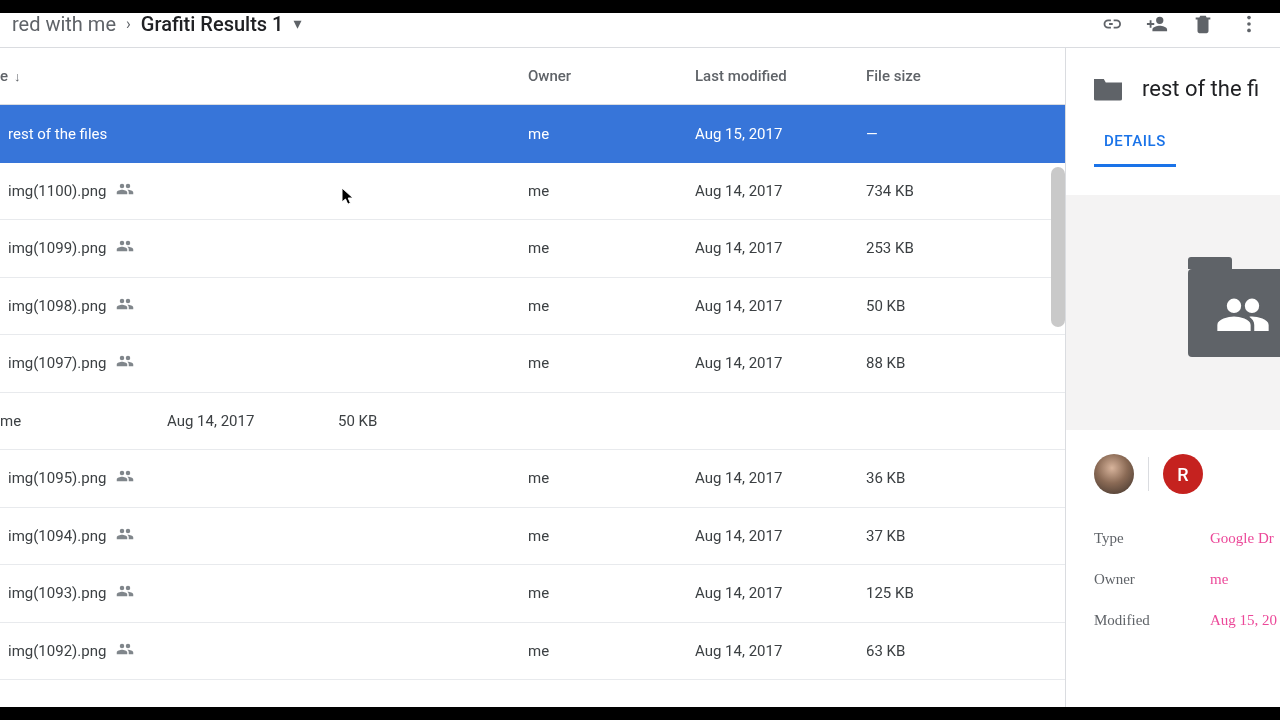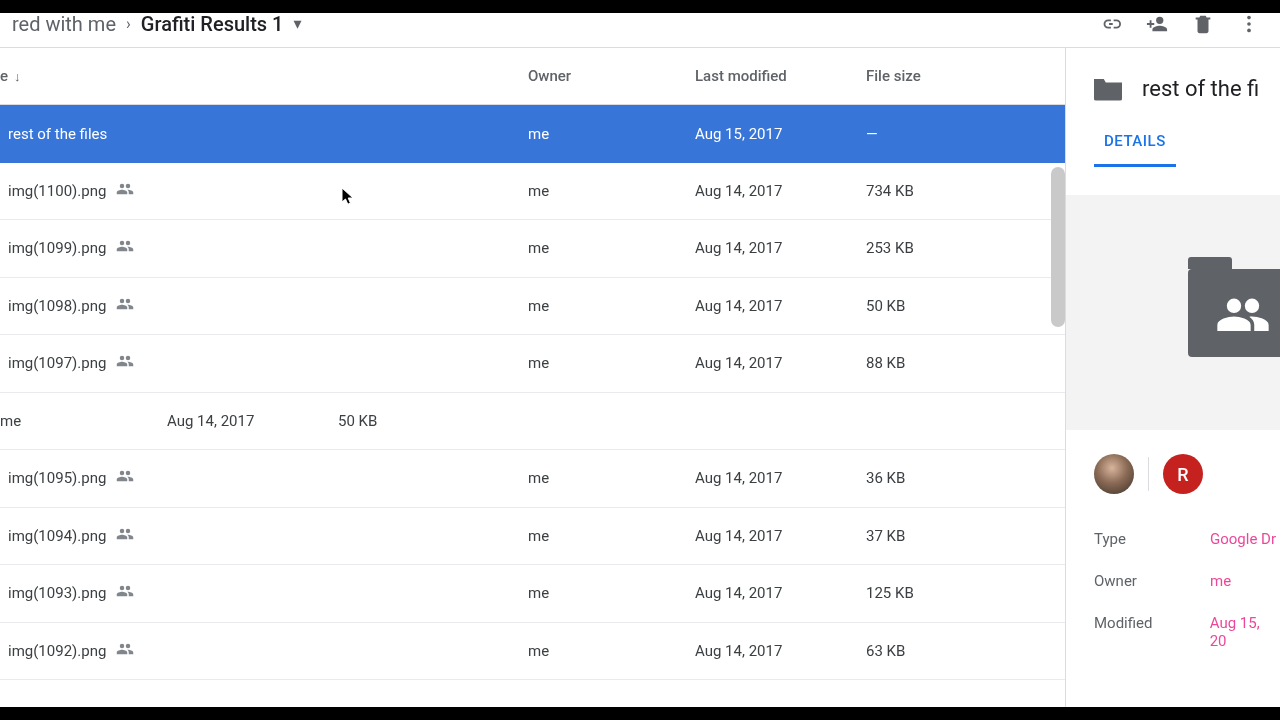--- a/index.html
+++ b/index.html
@@ -178,21 +178,21 @@
   display: flex; align-items: center; justify-content: center;
   font-weight: 500; color: #fff;
 }
 .avatar.photo { background: radial-gradient(circle at 45% 35%, #d8b49c 0%, #8a6a55 45%, #3a2f28 100%); }
 .avatar.letter { background: #c5221f; font-size: 18px; }
 .avatar-sep { width: 1px; height: 34px; background: #dadce0; }
 .meta {
   padding: 10px 0 0 28px;
   font-size: 15px;
 }
-.meta-row { display: flex; padding: 12px 0; color: #5f6368; }
+.meta-row { display: flex; padding: 12px 0; color: #5f6368; font-family: Liberation Serif, serif; }
 .meta-label { width: 116px; }
 .meta-val { color: #ec4899; display: flex; align-items: center; gap: 8px; }
 .folder-chip {
   width: 22px; height: 18px; background: #5f6368;
   clip-path: polygon(0 12%, 35% 12%, 42% 28%, 100% 28%, 100% 100%, 0 100%);
   border-radius: 2px;
   position: relative;
 }
 .folder-chip::after {
   content:""; position:absolute; bottom:2px; right:2px; width:8px; height:6px; background:#fff; border-radius:1px;

